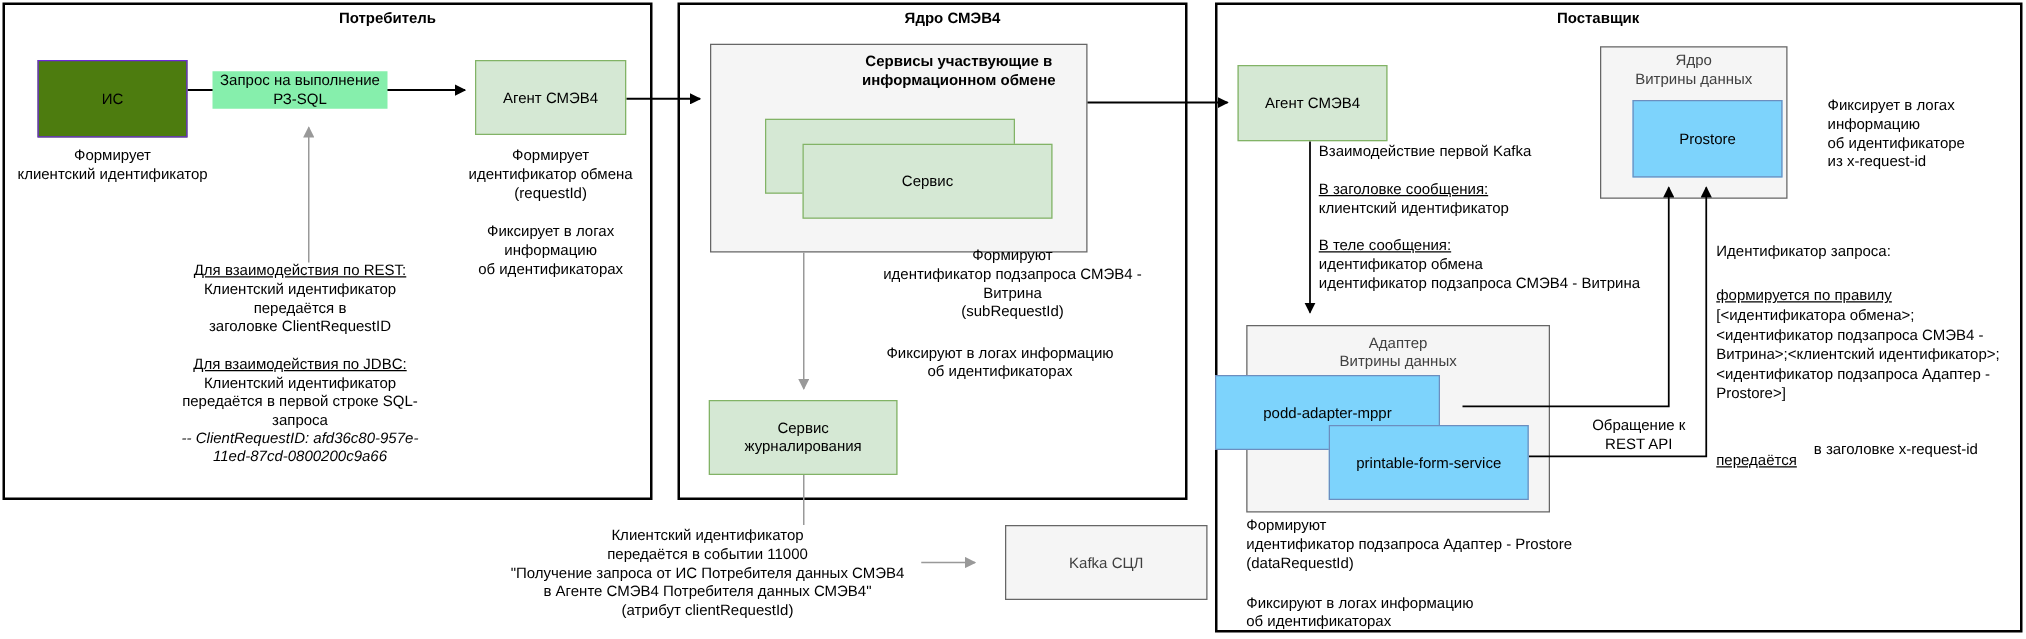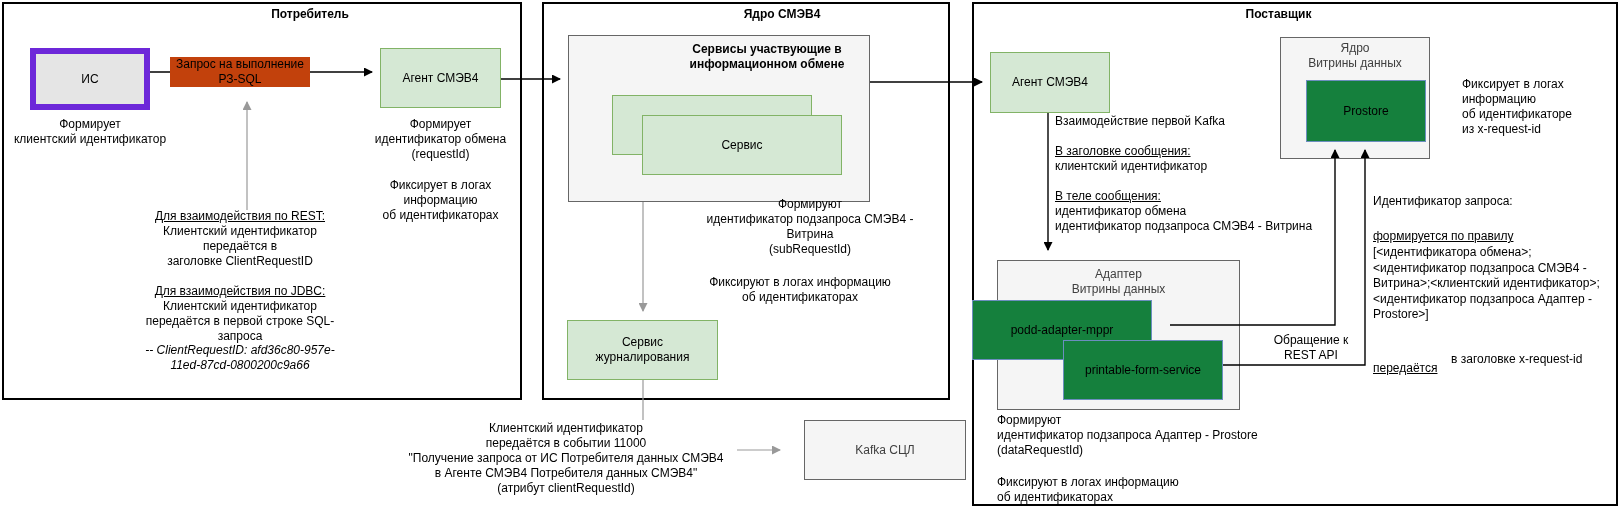--- a/index.html
+++ b/index.html
@@ -2,44 +2,44 @@
 <html><head>
 <meta charset="utf-8">
 <style>
   html,body{margin:0;padding:0;background:#fff;}
   .canvas{position:relative;width:1621px;height:511px;background:#fff;overflow:hidden;
           font-family:"Liberation Sans",sans-serif;}
   .abs{position:absolute;box-sizing:border-box;}
   .section{border:2px solid #000;background:#fff;}
   .box{display:flex;align-items:center;justify-content:center;text-align:center;
        font-size:12px;line-height:15px;color:#000;}
-  .yellow{background:#e5e5e5;border:6px solid #6d28d9;}
+  .yellow{background:#4d7c0f;border:1px solid #6d28d9;}
   .green{background:#D5E8D4;border:1px solid #82B366;}
   .grayb{background:#F5F5F5;border:1px solid #666;}
-  .blue{background:#15803d;border:1px solid #6C8EBF;}
+  .blue{background:#7dd3fc;border:1px solid #6C8EBF;}
   .t{position:absolute;font-size:12px;line-height:15px;color:#000;white-space:pre-line;}
   .c{text-align:center;}
   .b{font-weight:bold;padding-left:48px;}
   .u{text-decoration:underline;}
   .i{font-style:italic;}
   .gtxt{color:#404040;}
   svg.arrows{position:absolute;left:0;top:0;width:1621px;height:511px;pointer-events:none;}
-  .whitebg{background:#c2410c;}
+  .whitebg{background:#86efac;}
 </style>
 </head>
 <body>
 
 <div class="canvas">
 
   <div class="abs section" style="left:2px;top:2px;width:520px;height:398px;"></div>
   <div class="abs section" style="left:542px;top:2px;width:408px;height:398px;"></div>
   <div class="abs section" style="left:972px;top:2px;width:646px;height:504px;"></div>
 
   <div class="t c b" style="left:2px;top:7px;width:520px;">Потребитель</div>
-  <div class="t c b" style="left:534px;top:7px;width:400px;">Ядро СМЭВ4</div>
+  <div class="t c b" style="left:514px;top:7px;width:400px;">Ядро СМЭВ4</div>
   <div class="t c b" style="left:972px;top:7px;width:517px;">Поставщик</div>
 
   <div class="abs grayb" style="left:568px;top:35px;width:302px;height:167px;"></div>
   <div class="t c b" style="left:573px;top:42px;width:292px;">Сервисы участвующие в
 информационном обмене</div>
 
   <div class="abs grayb" style="left:1280px;top:37px;width:150px;height:122px;"></div>
   <div class="t c gtxt" style="left:1282px;top:41px;width:146px;">Ядро
 Витрины данных</div>
 

